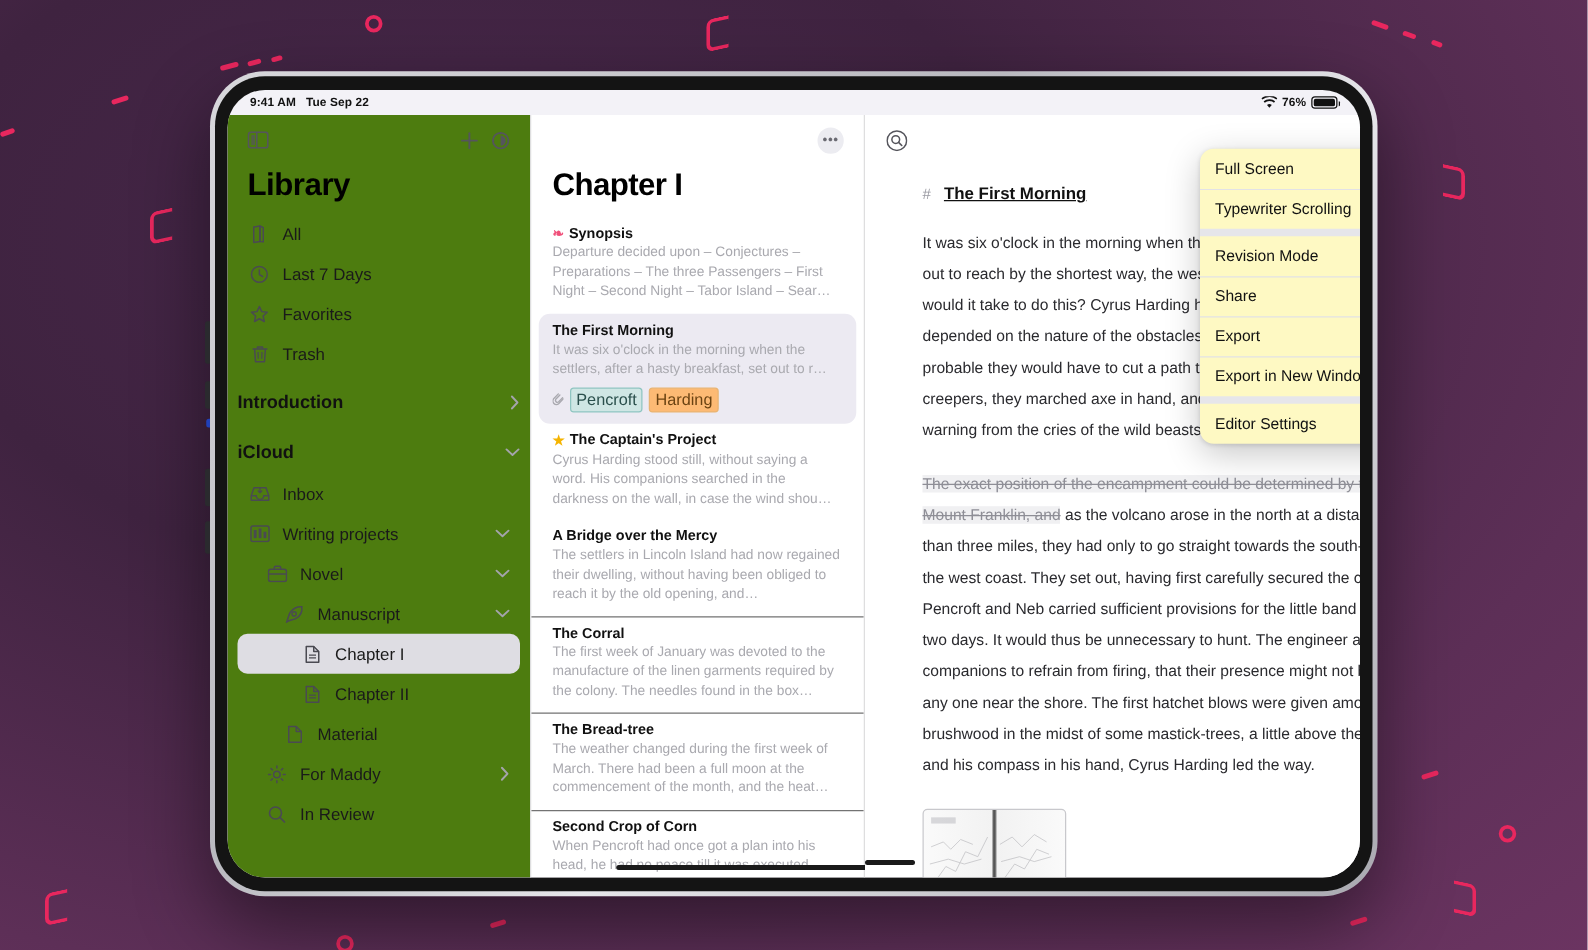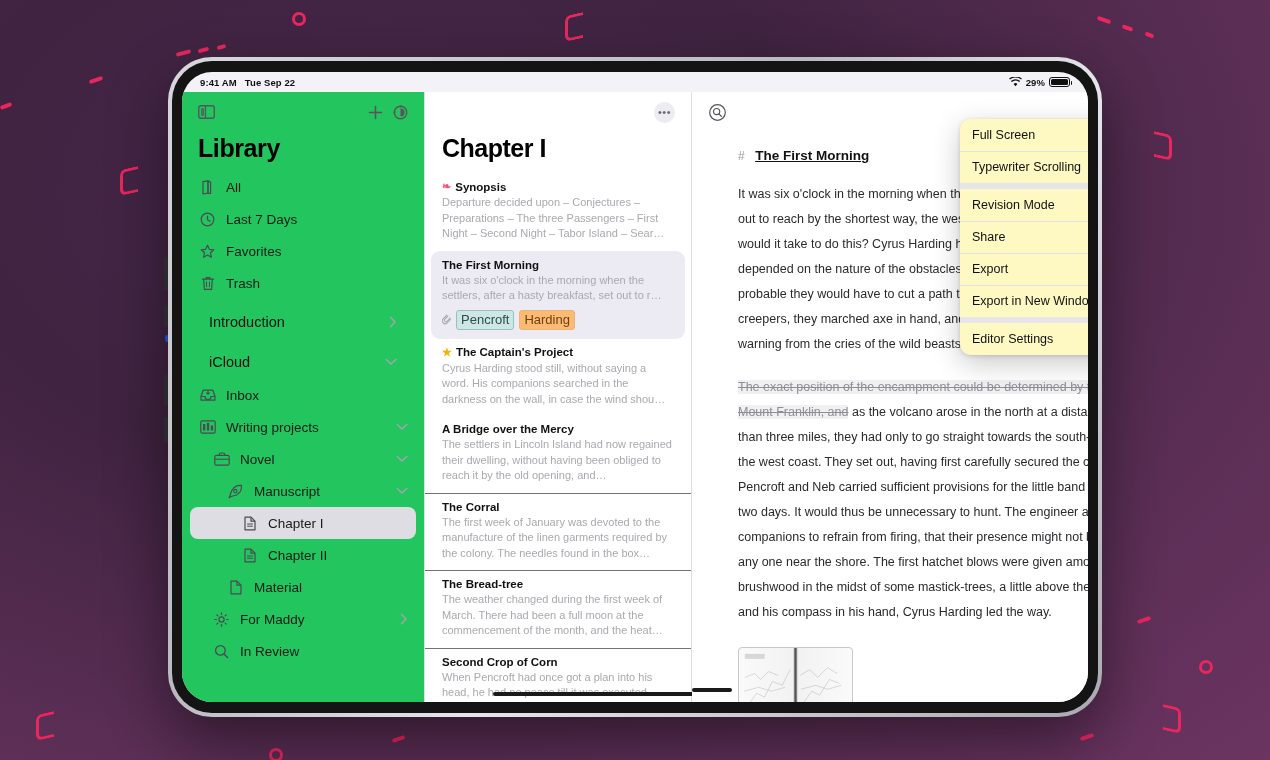--- a/index.html
+++ b/index.html
@@ -73,21 +73,21 @@
     content: ""; position: absolute; right: -3px; top: 3px;
     width: 1.5px; height: 4px; background: #111; border-radius: 0 1px 1px 0;
   }
 
   
   .panes { flex: 1; display: flex; min-height: 0; }
 
   
   .sidebar {
     width: 242px; flex: 0 0 242px;
-    background: #22c55e;
+    background: #4d7c0f;
     display: flex; flex-direction: column;
     min-height: 0;
   }
   .sb-toolbar {
     height: 40px; flex: 0 0 40px;
     display: flex; align-items: center;
     padding: 0 16px; gap: 10px;
   }
   .sb-toolbar .spacer { flex: 1; }
   .ticon { color: #55555c; display: flex; align-items: center; justify-content: center; cursor: pointer; }
@@ -100,23 +100,23 @@
     display: flex; align-items: center;
     height: 32px; margin: 0 8px;
     padding: 0 8px; border-radius: 8px;
     font-size: 13.5px; color: #1a1a1a;
     gap: 9px; cursor: pointer;
   }
   .sb-row.sel { background: #dedde3; }
   .sb-row .ico { width: 19px; flex: 0 0 19px; display: flex; align-items: center; justify-content: center; color: #4a4a52; }
   .sb-row .chev { margin-left: auto; color: #a4a4ac; display: flex; align-items: center; }
   .sb-head {
-    font-size: 14.5px; font-weight: normal; color: #111;
+    font-size: 14.5px; font-weight: bold; color: #111;
     display: flex; align-items: center;
-    height: 34px; margin: 6px 19px 0; padding: 0 8px; cursor: pointer;
+    height: 34px; margin: 6px 0 0; padding: 0 8px; cursor: pointer;
   }
   .sb-head .chev { margin-left: auto; color: #a4a4ac; display: flex; align-items: center; }
   .ind1 { padding-left: 22px; }
   .ind2 { padding-left: 36px; }
   .ind3 { padding-left: 50px; }
 
   
   .listpane {
     width: 268px; flex: 0 0 268px;
     background: #ffffff;
@@ -229,21 +229,21 @@
       <div class="statusbar">
         <span>9:41 AM</span>
         <span style="width:8px"></span>
         <span>Tue Sep 22</span>
         <span class="sb-right">
           <span class="wifi">
             <svg width="13" height="10" viewBox="0 0 13 10">
                 <path d="M6.5 9.2 4.6 6.9a3 3 0 0 1 3.8 0zM2.8 5.1a5.7 5.7 0 0 1 7.4 0l.9-1.1a7.1 7.1 0 0 0-9.2 0zM.9 2.6a8.6 8.6 0 0 1 11.2 0l.8-1A9.9 9.9 0 0 0 .1 1.6z" fill="#111"></path>
               </svg>
           </span>
-          <span>29%</span>
+          <span>76%</span>
           <span class="batt">
               <i style="width:100%"></i>
             </span>
         </span>
       </div>
 
       <div class="panes">
 
         <div class="sidebar">
           <div class="sb-toolbar">

